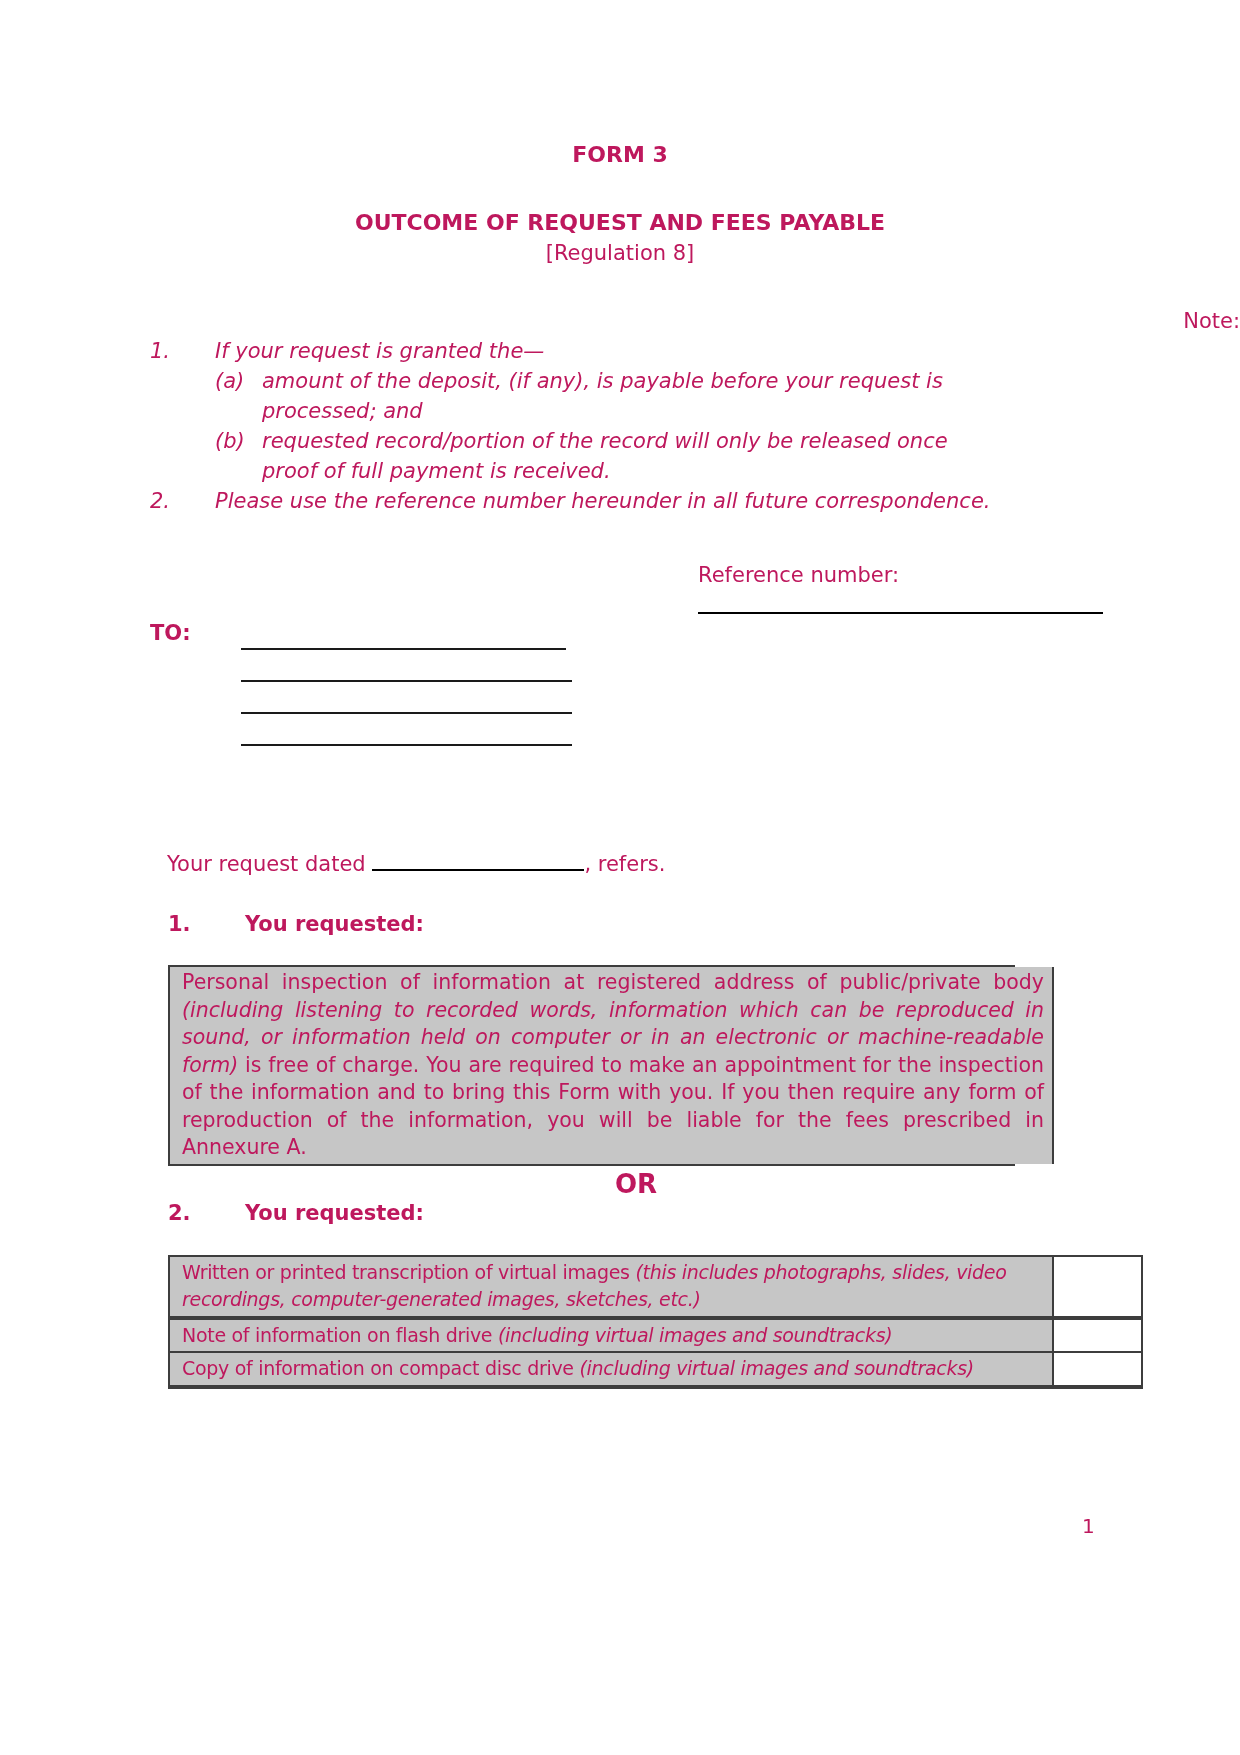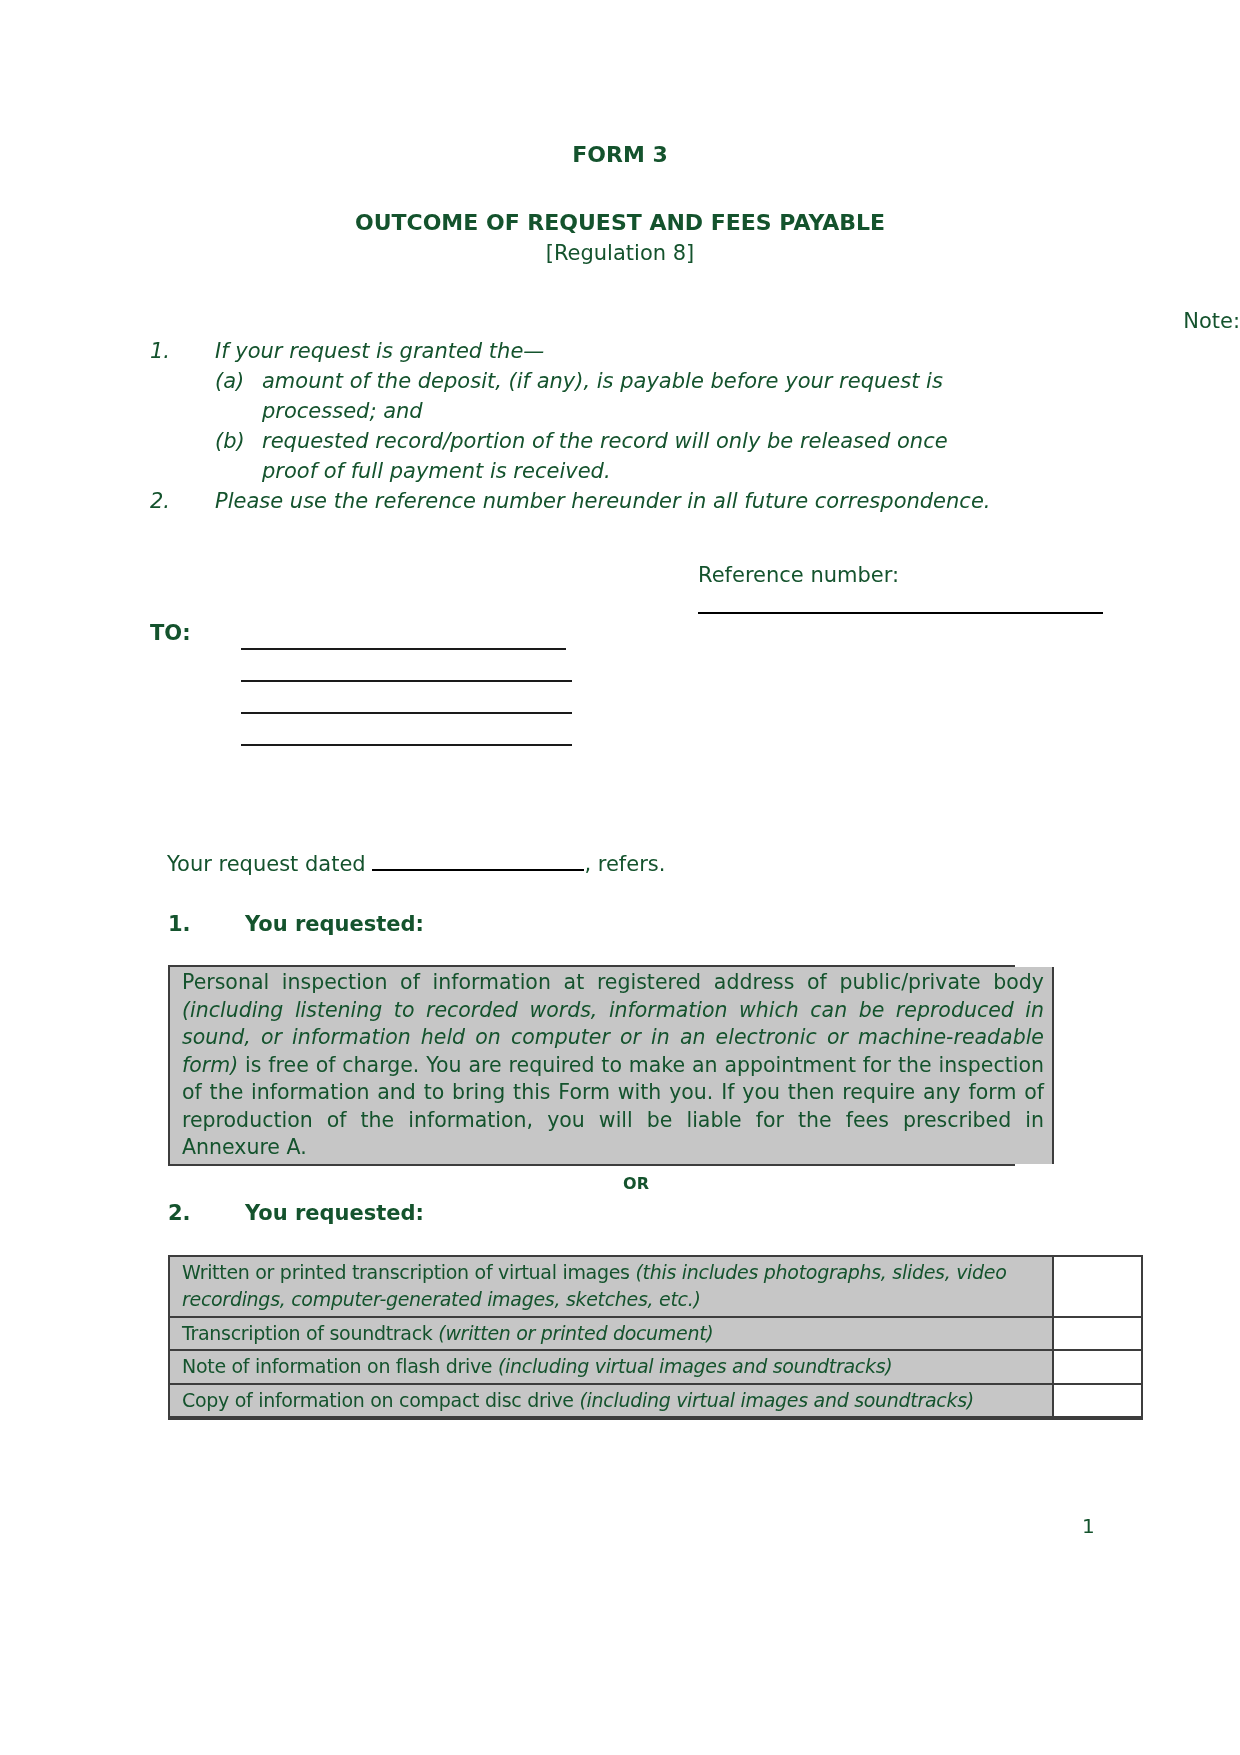--- a/index.html
+++ b/index.html
@@ -1,21 +1,21 @@
 <!DOCTYPE html>
 <html><head>
 <meta charset="utf-8">
 <style>
   html,body { margin:0; padding:0; background:#ffffff; }
   .page {
     position:relative;
     width:1240px; height:1755px;
     background:#ffffff;
     font-family:"DejaVu Sans","Liberation Sans",sans-serif;
-    font-size:21px; color:#14532d;
+    font-size:21px; color:#be185d;
     overflow:hidden;
   }
   .center { text-align:center; }
   .it { font-style:italic; }
 
   .form-no   { margin-top:140px; line-height:30px; font-size:22px; font-weight:bold; }
   .doc-title { margin-top:38px;  line-height:30px; font-size:22px; font-weight:bold; }
   .doc-reg   { line-height:30px; font-size:21px; }
 
   .note { margin:38px 0 0 150px; line-height:30px; }
@@ -44,21 +44,21 @@
 
   .shadebox { margin:26px 0 0 168px; width:847px; display:flex; border:2px solid #3d3d3d; box-sizing:border-box; }
   .shadebox .txt {
     background:#c6c6c6; width:884px; box-sizing:border-box; flex:none;
     border-right:2px solid #3d3d3d;
     padding:2px 8px 2px 12px;
     font-size:20.5px; line-height:27.5px; text-align:justify;
   }
   .shadebox .chk { flex:1; background:#ffffff; }
 
-  .or-label { margin-top:4px; line-height:28px; font-weight:bold; font-size:16px;padding-left:32px; }
+  .or-label { margin-top:4px; line-height:28px; font-weight:bold; font-size:26px;padding-left:32px; }
 
   .fee-table { margin:27px 0 0 168px; width:975px; border:2px solid #3d3d3d; box-sizing:border-box; }
   .fee-row { display:flex; border-top:2px solid #3d3d3d; }
   .fee-row:first-child { border-top:none; }
   .fee-row .txt {
     background:#c6c6c6; width:884px; box-sizing:border-box; flex:none;
     border-right:2px solid #3d3d3d;
     padding:2px 8px 2px 12px;
     font-size:19px; letter-spacing:-0.3px; line-height:27.5px;
   }
@@ -132,21 +132,20 @@
     <div class="sec-num">2.</div>
     <div>You requested:</div>
   </div>
 
   <div class="fee-table">
     <div class="fee-row">
       <div class="txt"><span>Written or printed transcription of virtual images </span><span class="it">(this includes photographs, slides, video recordings, computer-generated images, sketches, etc.)</span></div>
       <div class="chk"></div>
     </div>
     <div class="fee-row">
-      <div class="txt"><span>Transcription of soundtrack </span><span class="it">(written or printed document)</span></div>
       <div class="chk"></div>
     </div>
     <div class="fee-row">
       <div class="txt"><span>Note of information on flash drive </span><span class="it">(including virtual images and soundtracks)</span></div>
       <div class="chk"></div>
     </div>
     <div class="fee-row">
       <div class="txt"><span>Copy of information on compact disc drive </span><span class="it">(including virtual images and soundtracks)</span></div>
       <div class="chk"></div>
     </div>

